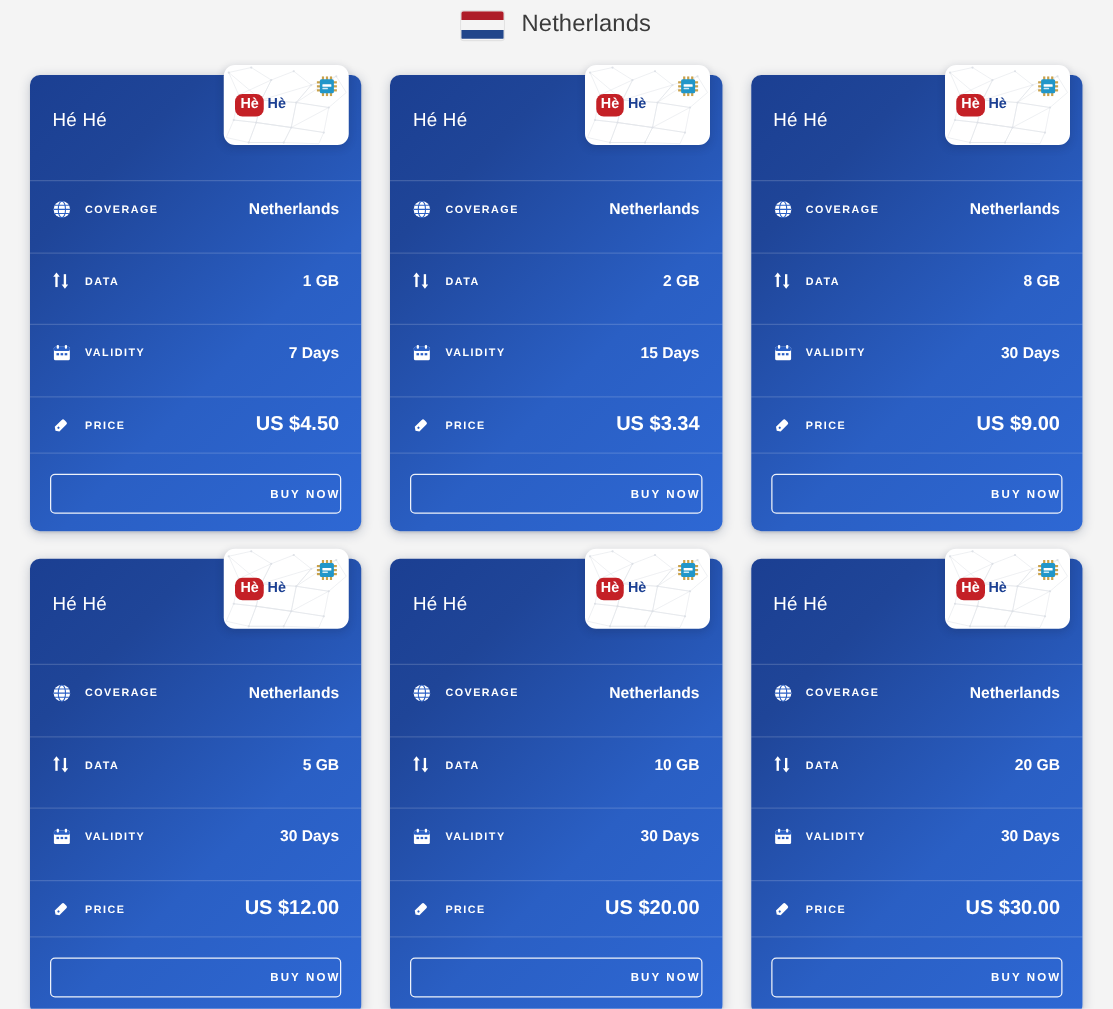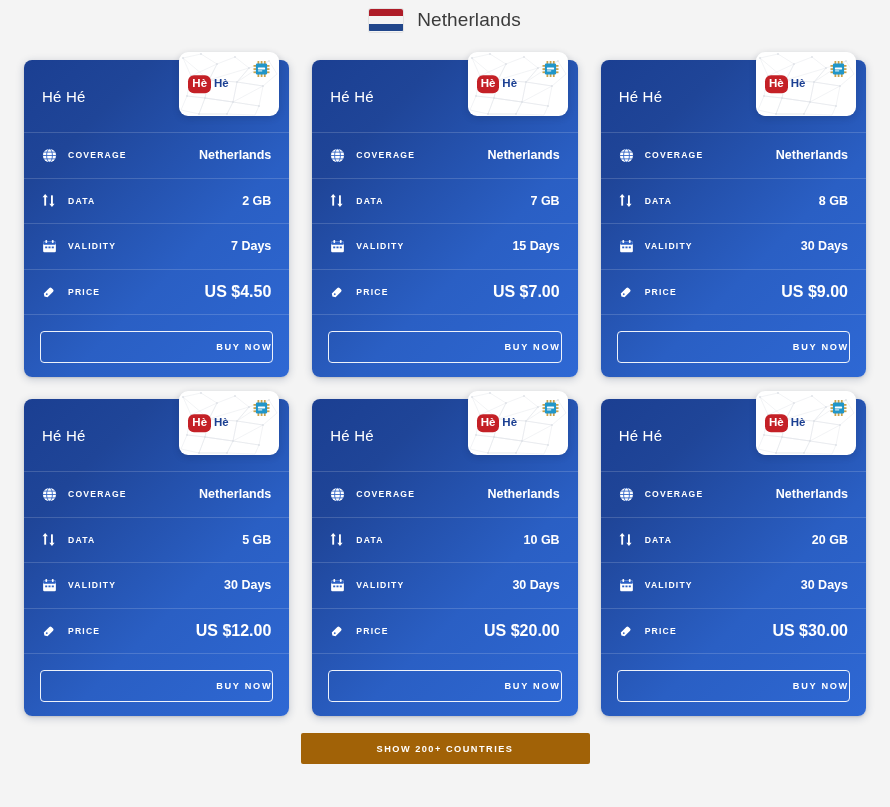--- a/index.html
+++ b/index.html
@@ -128,20 +128,21 @@
     height: 16px;
   }
 
   
   .spec-row {
     height: 45.5px;
     display: flex;
     align-items: center;
     padding: 0 18px;
     border-top: 1px solid rgba(255,255,255,.16);
+    margin-top: 12px;
   }
   .spec-icon {
     width: 15px;
     height: 15px;
     flex: none;
     margin-right: 11px;
     display: flex;
     align-items: center;
     justify-content: center;
   }
@@ -302,21 +303,21 @@
         <svg viewBox="0 0 16 16" width="15" height="15">
           <g fill="#ffffff">
             <rect x="2.4" y="3.3" width="2" height="10.2"></rect>
             <polygon points="3.4,1 6.2,4.6 0.6,4.6"></polygon>
             <rect x="9.6" y="2.5" width="2" height="10.2"></rect>
             <polygon points="10.6,15 13.4,11.4 7.8,11.4"></polygon>
           </g>
         </svg>
       </span>
       <span class="spec-label">DATA</span>
-      <span class="spec-value">2 GB</span>
+      <span class="spec-value">1 GB</span>
     </div>
 
     <div class="spec-row">
       <span class="spec-icon">
         <svg viewBox="0 0 16 16" width="15" height="15">
           <rect x="1.2" y="2.6" width="13.6" height="11.4" rx="1.3" fill="#ffffff"></rect>
           <rect x="1.2" y="2.6" width="13.6" height="3.6" rx="1.3" fill="#2a5fc4"></rect>
           <rect x="3.6" y="1" width="1.9" height="3.2" rx="0.8" fill="#ffffff"></rect>
           <rect x="10.5" y="1" width="1.9" height="3.2" rx="0.8" fill="#ffffff"></rect>
           <g fill="#2a5fc4">
@@ -435,21 +436,21 @@
         <svg viewBox="0 0 16 16" width="15" height="15">
           <g fill="#ffffff">
             <rect x="2.4" y="3.3" width="2" height="10.2"></rect>
             <polygon points="3.4,1 6.2,4.6 0.6,4.6"></polygon>
             <rect x="9.6" y="2.5" width="2" height="10.2"></rect>
             <polygon points="10.6,15 13.4,11.4 7.8,11.4"></polygon>
           </g>
         </svg>
       </span>
       <span class="spec-label">DATA</span>
-      <span class="spec-value">7 GB</span>
+      <span class="spec-value">2 GB</span>
     </div>
 
     <div class="spec-row">
       <span class="spec-icon">
         <svg viewBox="0 0 16 16" width="15" height="15">
           <rect x="1.2" y="2.6" width="13.6" height="11.4" rx="1.3" fill="#ffffff"></rect>
           <rect x="1.2" y="2.6" width="13.6" height="3.6" rx="1.3" fill="#2a5fc4"></rect>
           <rect x="3.6" y="1" width="1.9" height="3.2" rx="0.8" fill="#ffffff"></rect>
           <rect x="10.5" y="1" width="1.9" height="3.2" rx="0.8" fill="#ffffff"></rect>
           <g fill="#2a5fc4">
@@ -466,21 +467,21 @@
     <div class="spec-row price-row">
       <span class="spec-icon">
         <svg viewBox="0 0 16 16" width="15" height="15">
           <g transform="rotate(-45 8 8)">
             <path d="M2.2 5.2 h8.4 a1.6 1.6 0 0 1 1.6 1.6 v2.4 a1.6 1.6 0 0 1 -1.6 1.6 h-8.4 l-1.9 -2.8 z" fill="#ffffff"></path>
             <circle cx="3.9" cy="8" r="0.95" fill="#2a5fc4"></circle>
           </g>
         </svg>
       </span>
       <span class="spec-label">PRICE</span>
-      <span class="spec-value">US $7.00</span>
+      <span class="spec-value">US $3.34</span>
     </div>
 
     <div class="buy-wrap">
       <button class="buy-now-btn">BUY NOW</button>
     </div>
   </div>
 
   <div class="plan-card">
 
     <div class="card-top">

